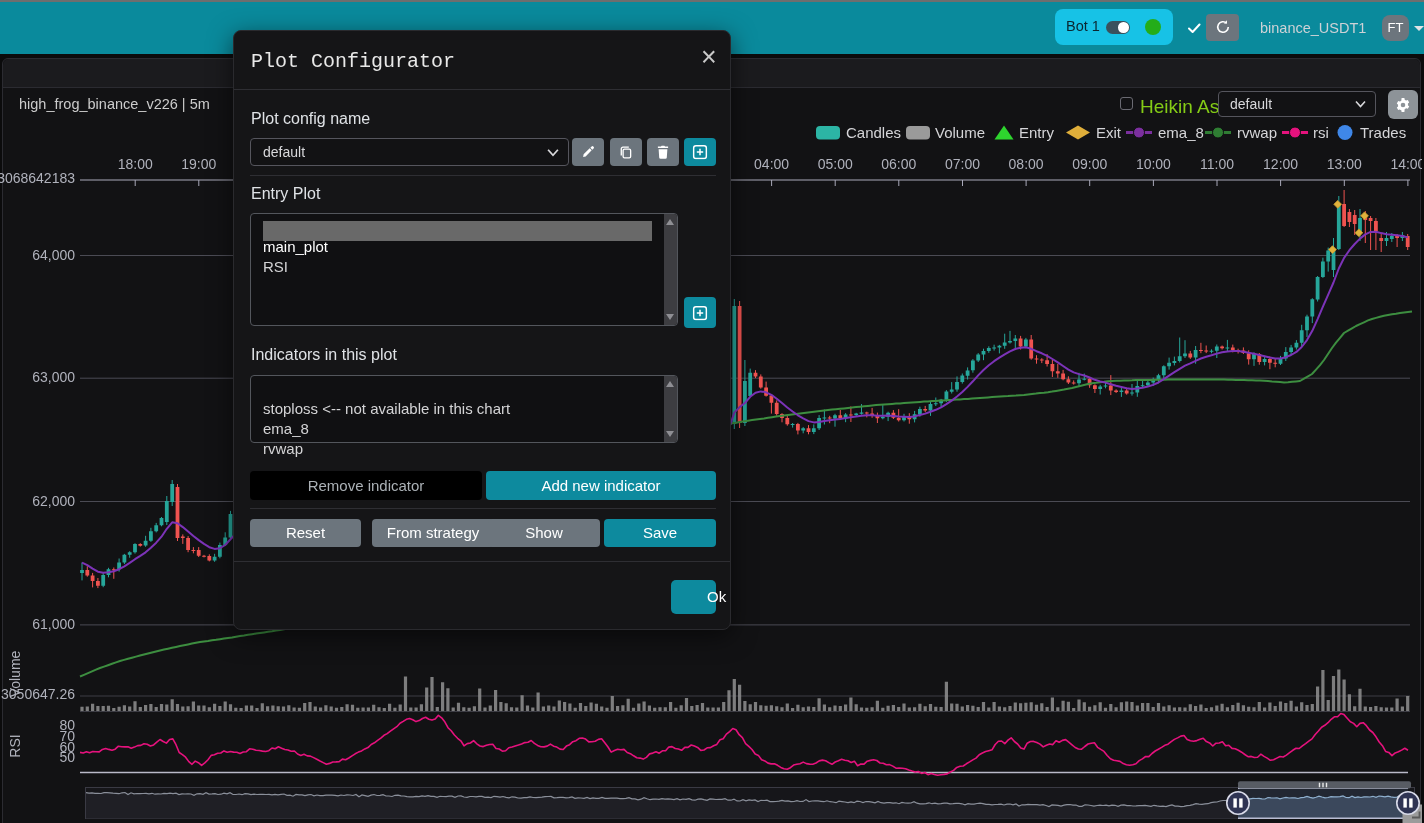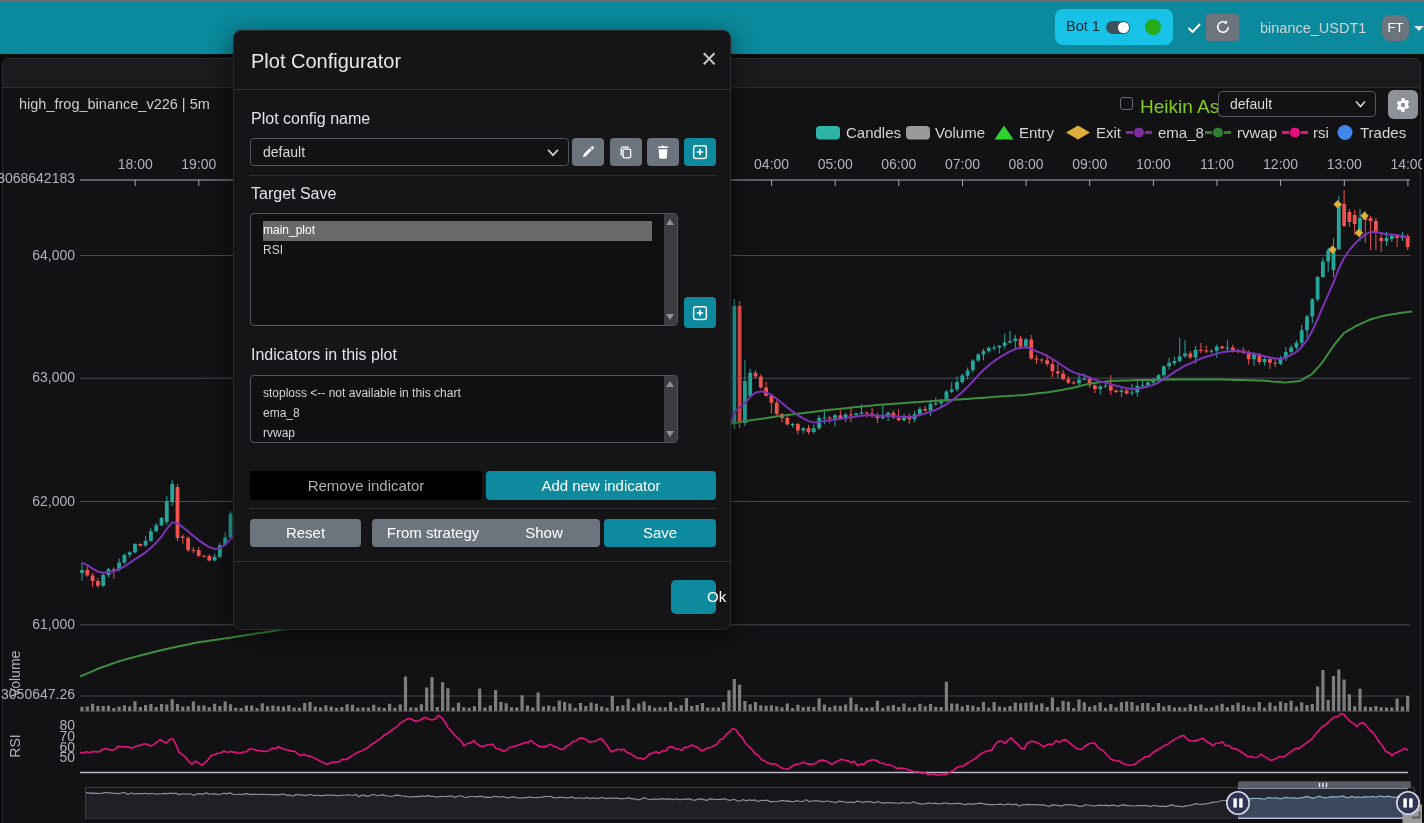--- a/index.html
+++ b/index.html
@@ -39,41 +39,41 @@
   font-size:14px; line-height:24px; padding-left:11px; }
 .sel-chart svg, .m-select svg { position:absolute; right:9px; top:50%; margin-top:-4px; }
 .btn-gear { position:absolute; left:1388px; top:90px; width:30px; height:29px;
   background:#8d9398; border-radius:6px; }
 .cicon { position:absolute; left:50%; top:50%; transform:translate(-50%,-50%); display:block; }
 
 .modal { position:absolute; left:233px; top:30px; width:498px; height:600px;
   background:#151517; border:1px solid #2a2a2e; border-radius:8px;
   box-shadow:0 6px 24px rgba(0,0,0,.55); }
 .m-head { position:absolute; left:0; top:0; width:100%; height:59px;
-  border-bottom:1px solid #2e2e33; }
+  border-bottom:1px solid #2e2e33;font-family:Liberation Mono, monospace; }
 .m-title { position:absolute; left:17px; top:19px; font-size:20px; color:#e8e8e8; }
 .m-x { position:absolute; right:13px; top:13px; font-size:27px; color:#c9c9c9;
   font-weight:400; }
 .lbl { position:absolute; left:17px; font-size:16px; color:#dfe2e6; }
 .m-select { position:absolute; left:16px; top:107px; width:319px; height:28px;
   background:#121214; border:1px solid #55555d; border-radius:4px; color:#d8d8db;
   font-size:14px; line-height:26px; padding-left:12px; }
 .ibtn { position:absolute; top:107px; width:32px; height:28px; border-radius:4px;
   background:#6c757d; }
 .teal { background:#0d8a9e !important; }
 .mhr { position:absolute; left:16px; width:466px; height:1px; background:#2e2e33; }
 .listbox { position:absolute; left:16px; width:428px; background:#101012;
   border:1px solid #53565c; border-radius:4px; }
 .listbox .sb { position:absolute; right:0; top:0; bottom:0; width:13px;
   background:#3d3d41; border-radius:0 3px 3px 0; }
 .sb .up, .sb .dn { position:absolute; left:2.2px; width:0; height:0;
   border-left:4.2px solid transparent; border-right:4.2px solid transparent; }
 .sb .up { top:5px; border-bottom:6px solid #8f8f94; }
 .sb .dn { bottom:5px; border-top:6px solid #8f8f94; }
-.li { position:relative; font-size:12px; color:#d4d4d6; padding:0 0 0 12px;
+.li { position:relative; font-size:15px; color:#d4d4d6; padding:16px 0 0 12px;
   height:19.5px; line-height:19.5px; }
 .li.sel { background:#696969; color:#fff; margin-left:12px; padding-left:0; width:389px; }
 .btn { position:absolute; font-size:15px; color:#fff; text-align:center;
   background:#6c757d; border-radius:4px; }
 .modal .b-remove { left:16px; top:440px; width:232px; height:29px; line-height:29px;
   background:#000000; color:#abb1b6; }
 .modal .b-add { left:252px; top:440px; width:230px; height:29px; line-height:29px; }
 .modal .b-reset { left:16px; top:488px; width:111px; height:28px; line-height:28px; }
 .modal .b-from { left:138px; top:488px; width:122px; height:28px; line-height:28px; }
 .modal .b-show { left:254px; top:488px; width:112px; height:28px; line-height:28px; }
@@ -243,21 +243,21 @@
         <path fill="#fff" d="M5.5.8h3l.7.9h3.3v1.5H1.5V1.7h3.3zM2.3 4.5h9.4l-.6 9a1.5 1.5 0 0 1-1.5 1.4H4.4a1.5 1.5 0 0 1-1.5-1.4z"></path>
       </svg>
     </div>
   <div class="ibtn teal" style="left:450px">
       <svg class="cicon" width="15" height="15" viewBox="0 0 16 16">
         <rect x="1.2" y="1.2" width="13.6" height="13.6" rx="2.4" fill="none" stroke="#fff" stroke-width="1.6"></rect>
         <path d="M8 4.6v6.8M4.6 8h6.8" stroke="#fff" stroke-width="1.6"></path>
       </svg>
     </div>
   <div class="mhr" style="top:144px"></div>
-  <div class="lbl" style="top:154px">Target Save</div>
+  <div class="lbl" style="top:154px">Entry Plot</div>
   <div class="listbox" style="top:182px;height:113px">
     <div style="height:7px"></div>
     <div class="li sel">main_plot</div>
     <div class="li">RSI</div>
     <div class="sb">
         <div class="up"></div>
         <div class="dn"></div>
       </div>
   </div>
   <div class="ibtn teal" style="left:450px;top:266px;height:31px">

